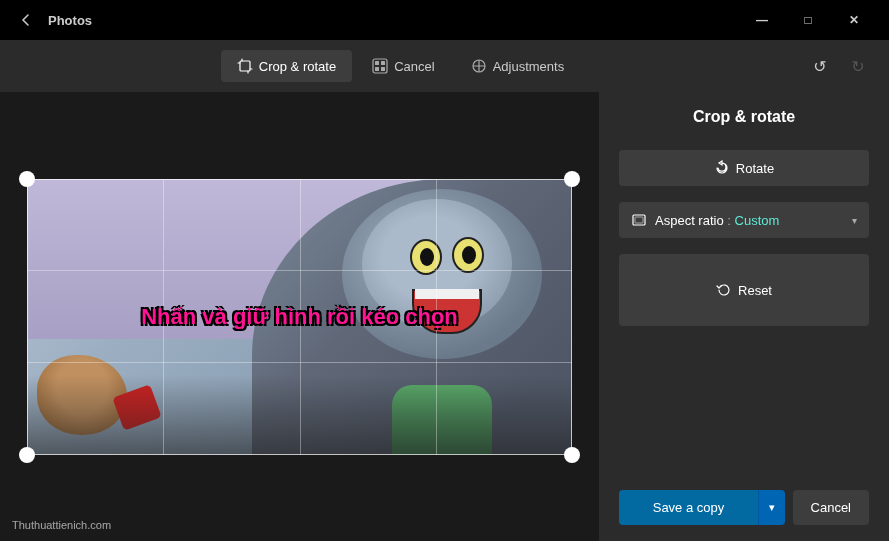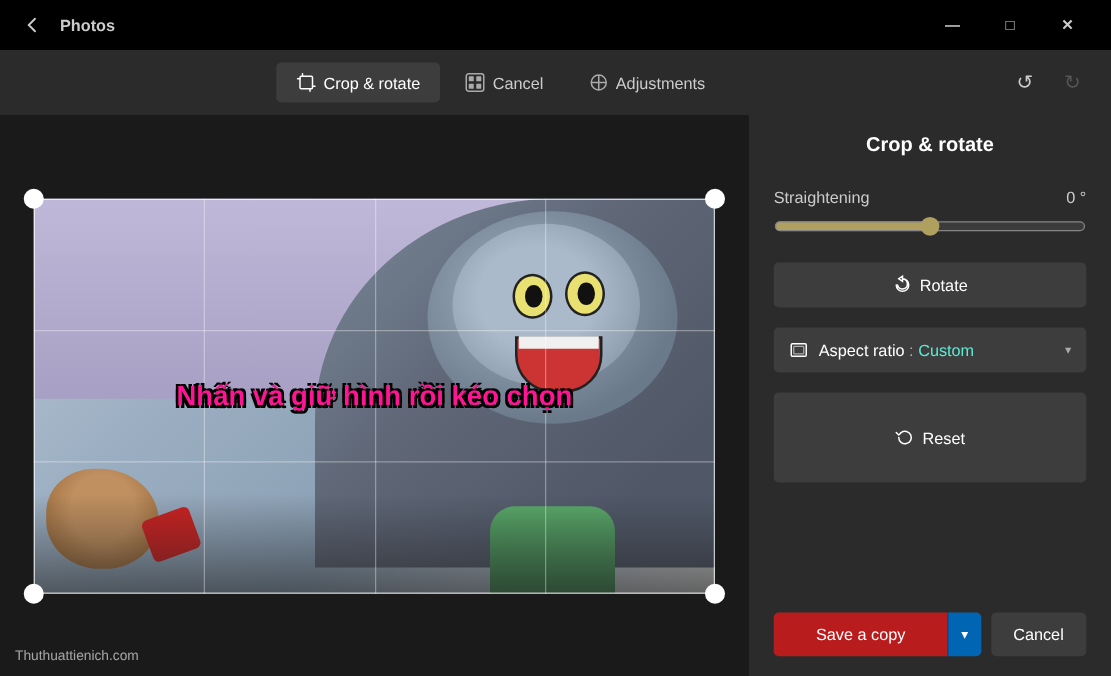--- a/index.html
+++ b/index.html
@@ -124,21 +124,21 @@
       bottom: 10px;
       left: 12px;
       font-size: 11px;
       color: rgba(255,255,255,0.6);
     }
 
     
     .image-container {
       position: relative;
       width: 545px;
-      height: 316px;
+      height: 276px;
     }
 
     
     .fake-image {
       width: 100%;
       height: 100%;
       background: linear-gradient(135deg, #b8c4d4 0%, #9cafc2 30%, #8ba0b5 60%, #c8c8c8 100%);
       position: relative;
       overflow: hidden;
       border-radius: 0;
@@ -297,21 +297,21 @@
       display: flex;
       gap: 8px;
       align-items: center;
     }
     .save-copy-group {
       display: flex;
       flex: 1;
     }
     .save-copy-btn {
       flex: 1;
-      background: #b91c1c;
+      background: #0369a1;
       border: none;
       color: #fff;
       padding: 10px 14px;
       border-radius: 4px 0 0 4px;
       cursor: pointer;
       font-size: 13px;
     }
     .save-copy-arrow {
       background: #0065b3;
       border: none;
@@ -445,27 +445,20 @@
         <div class="crop-handle handle-br"></div>
       </div>
     </div>
 
     <div class="watermark">Thuthuattienich.com</div>
   </div>
 
   <div class="right-panel">
     <div class="panel-title">Crop &amp; rotate</div>
 
-    <div>
-      <div class="section-label">
-        <span>Straightening</span>
-        <span class="section-value">0 °</span>
-      </div>
-      <input type="range" min="-45" max="45" value="0" style="width: 100%; accent-color: rgb(176, 160, 96);">
-    </div>
 
     <div class="btn-row">
       <button class="panel-btn">
         <svg width="16" height="16" viewBox="0 0 16 16" fill="none">
           <path d="M3 8a5 5 0 1 0 5-5V1L5 3l3 2V3.2A4 4 0 1 1 4 8" stroke="#fff" stroke-width="1.2" fill="none" stroke-linecap="round"></path>
         </svg>
         <span>Rotate</span>
       </button>
     </div>
 

